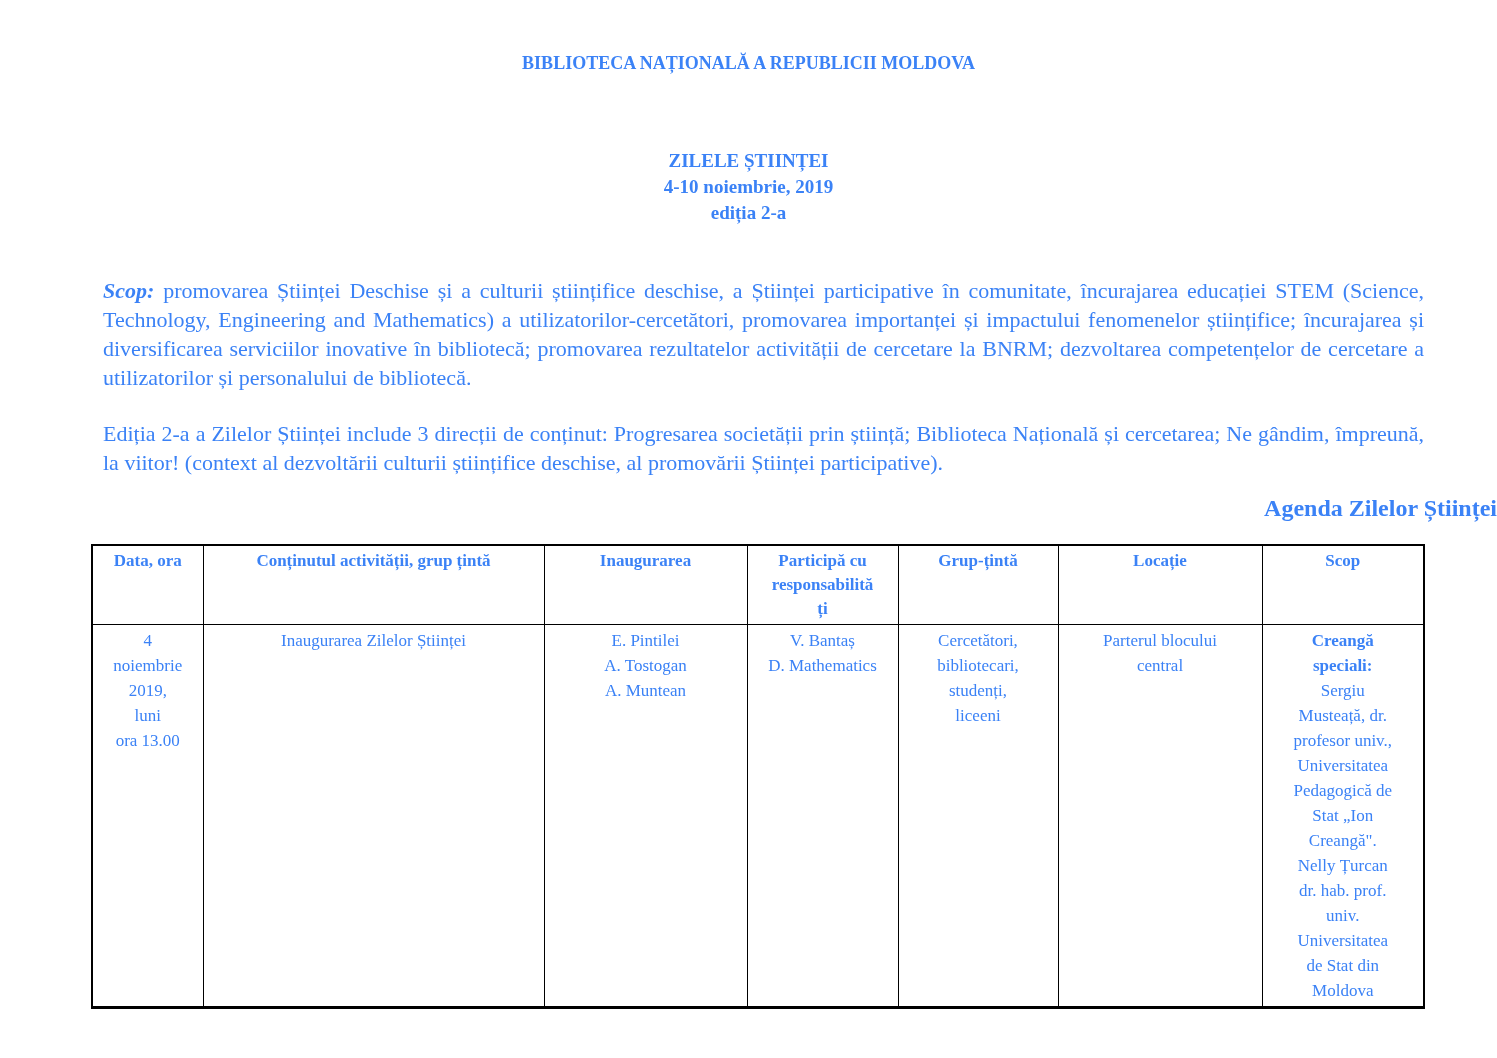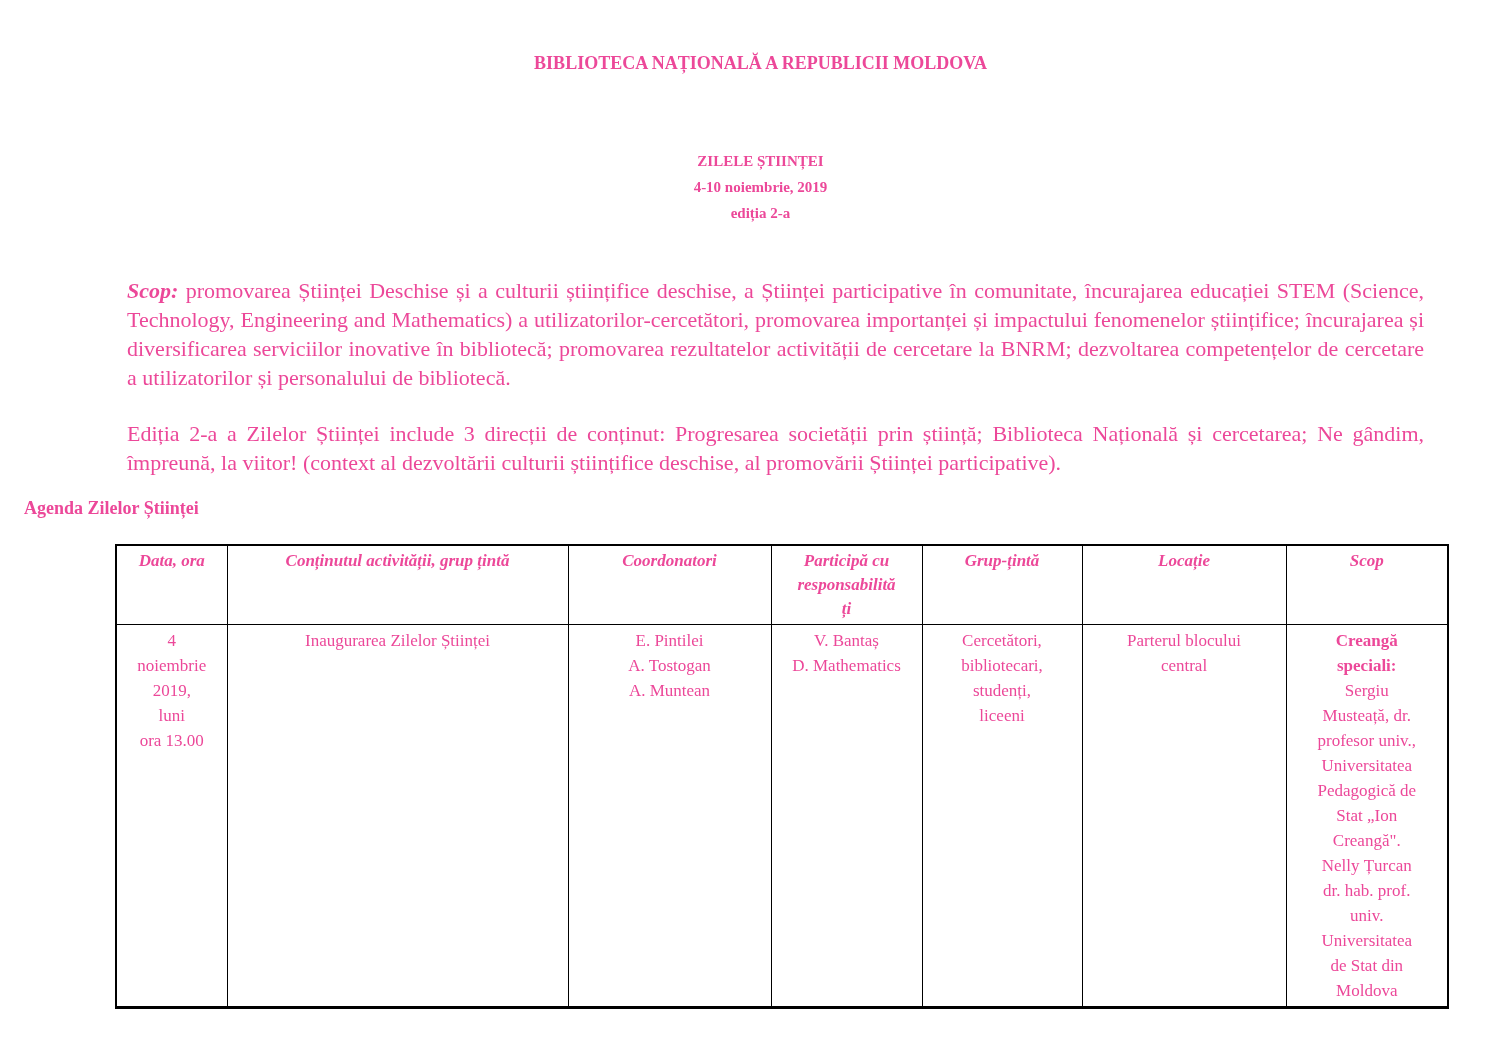--- a/index.html
+++ b/index.html
@@ -2,55 +2,54 @@
 <html lang="ro"><head>
 <meta charset="utf-8">
 <style>
   * { margin: 0; padding: 0; box-sizing: border-box; }
   html, body { background: #ffffff; }
   .page {
     position: relative;
     width: 1497px;
     height: 1058px;
     background: #ffffff;
-    color: #ec4899;
+    color: #3b82f6;
     font-family: "Liberation Serif", "DejaVu Serif", serif;
     overflow: hidden;
-    padding-left: 24px;
   }
   .org-title {
     padding-top: 52px;
     text-align: center;
     font-weight: bold;
     font-size: 18px;
     line-height: 22px;
   }
   .event-block {
     margin-top: 74px;
     text-align: center;
     font-weight: bold;
-    font-size: 15px;
+    font-size: 19px;
     line-height: 26px;
     white-space: pre-line;
   }
   .para {
     margin: 0 73px 0 103px;
     font-size: 22px;
     line-height: 29px;
     text-align: justify;
   }
   .para-scope   { margin-top: 50px; }
   .para-target  { margin-top: 14px; }
   .para-edition { margin-top: 27px; }
   .lead { font-weight: bold; font-style: italic; }
   .agenda-title {
     margin-top: 20px;
-    text-align: left;
+    text-align: right;
     font-weight: bold;
-    font-size: 18px;
+    font-size: 24px;
     line-height: 22px;
   }
   table.agenda {
     margin: 25px 0 0 91px;
     width: 1332px;
     border-collapse: collapse;
     table-layout: fixed;
     font-size: 17px;
     border: 2px solid #000;
     border-bottom-width: 3px;
@@ -59,21 +58,20 @@
     border: 1px solid #000;
     vertical-align: top;
     text-align: center;
     padding: 3px 4px;
     line-height: 25px;
     white-space: pre-line;
     overflow: hidden;
   }
   table.agenda td.th {
     font-weight: bold;
-    font-style: italic;
     height: 73px;
     line-height: 24px;
   }
   td.cell-activity { padding-top: 29px; }
   .note-label { display: block; font-weight: bold; white-space: pre-line; }
   .note-text  { display: block; white-space: pre-line; }
 </style>
 </head>
 <body>
 
@@ -99,21 +97,21 @@
       <col style="width:203px">
       <col style="width:151px">
       <col style="width:160px">
       <col style="width:204px">
       <col style="width:162px">
     </colgroup>
     <tbody>
         <tr>
       <td class="th">Data, ora</td>
       <td class="th">Conținutul activității, grup țintă</td>
-      <td class="th">Coordonatori</td>
+      <td class="th">Inaugurarea</td>
       <td class="th">Participă cu
 responsabilită
 ți</td>
       <td class="th">Grup-țintă</td>
       <td class="th">Locație</td>
       <td class="th">Scop</td>
     </tr>
     <tr>
       <td>4
 noiembrie

